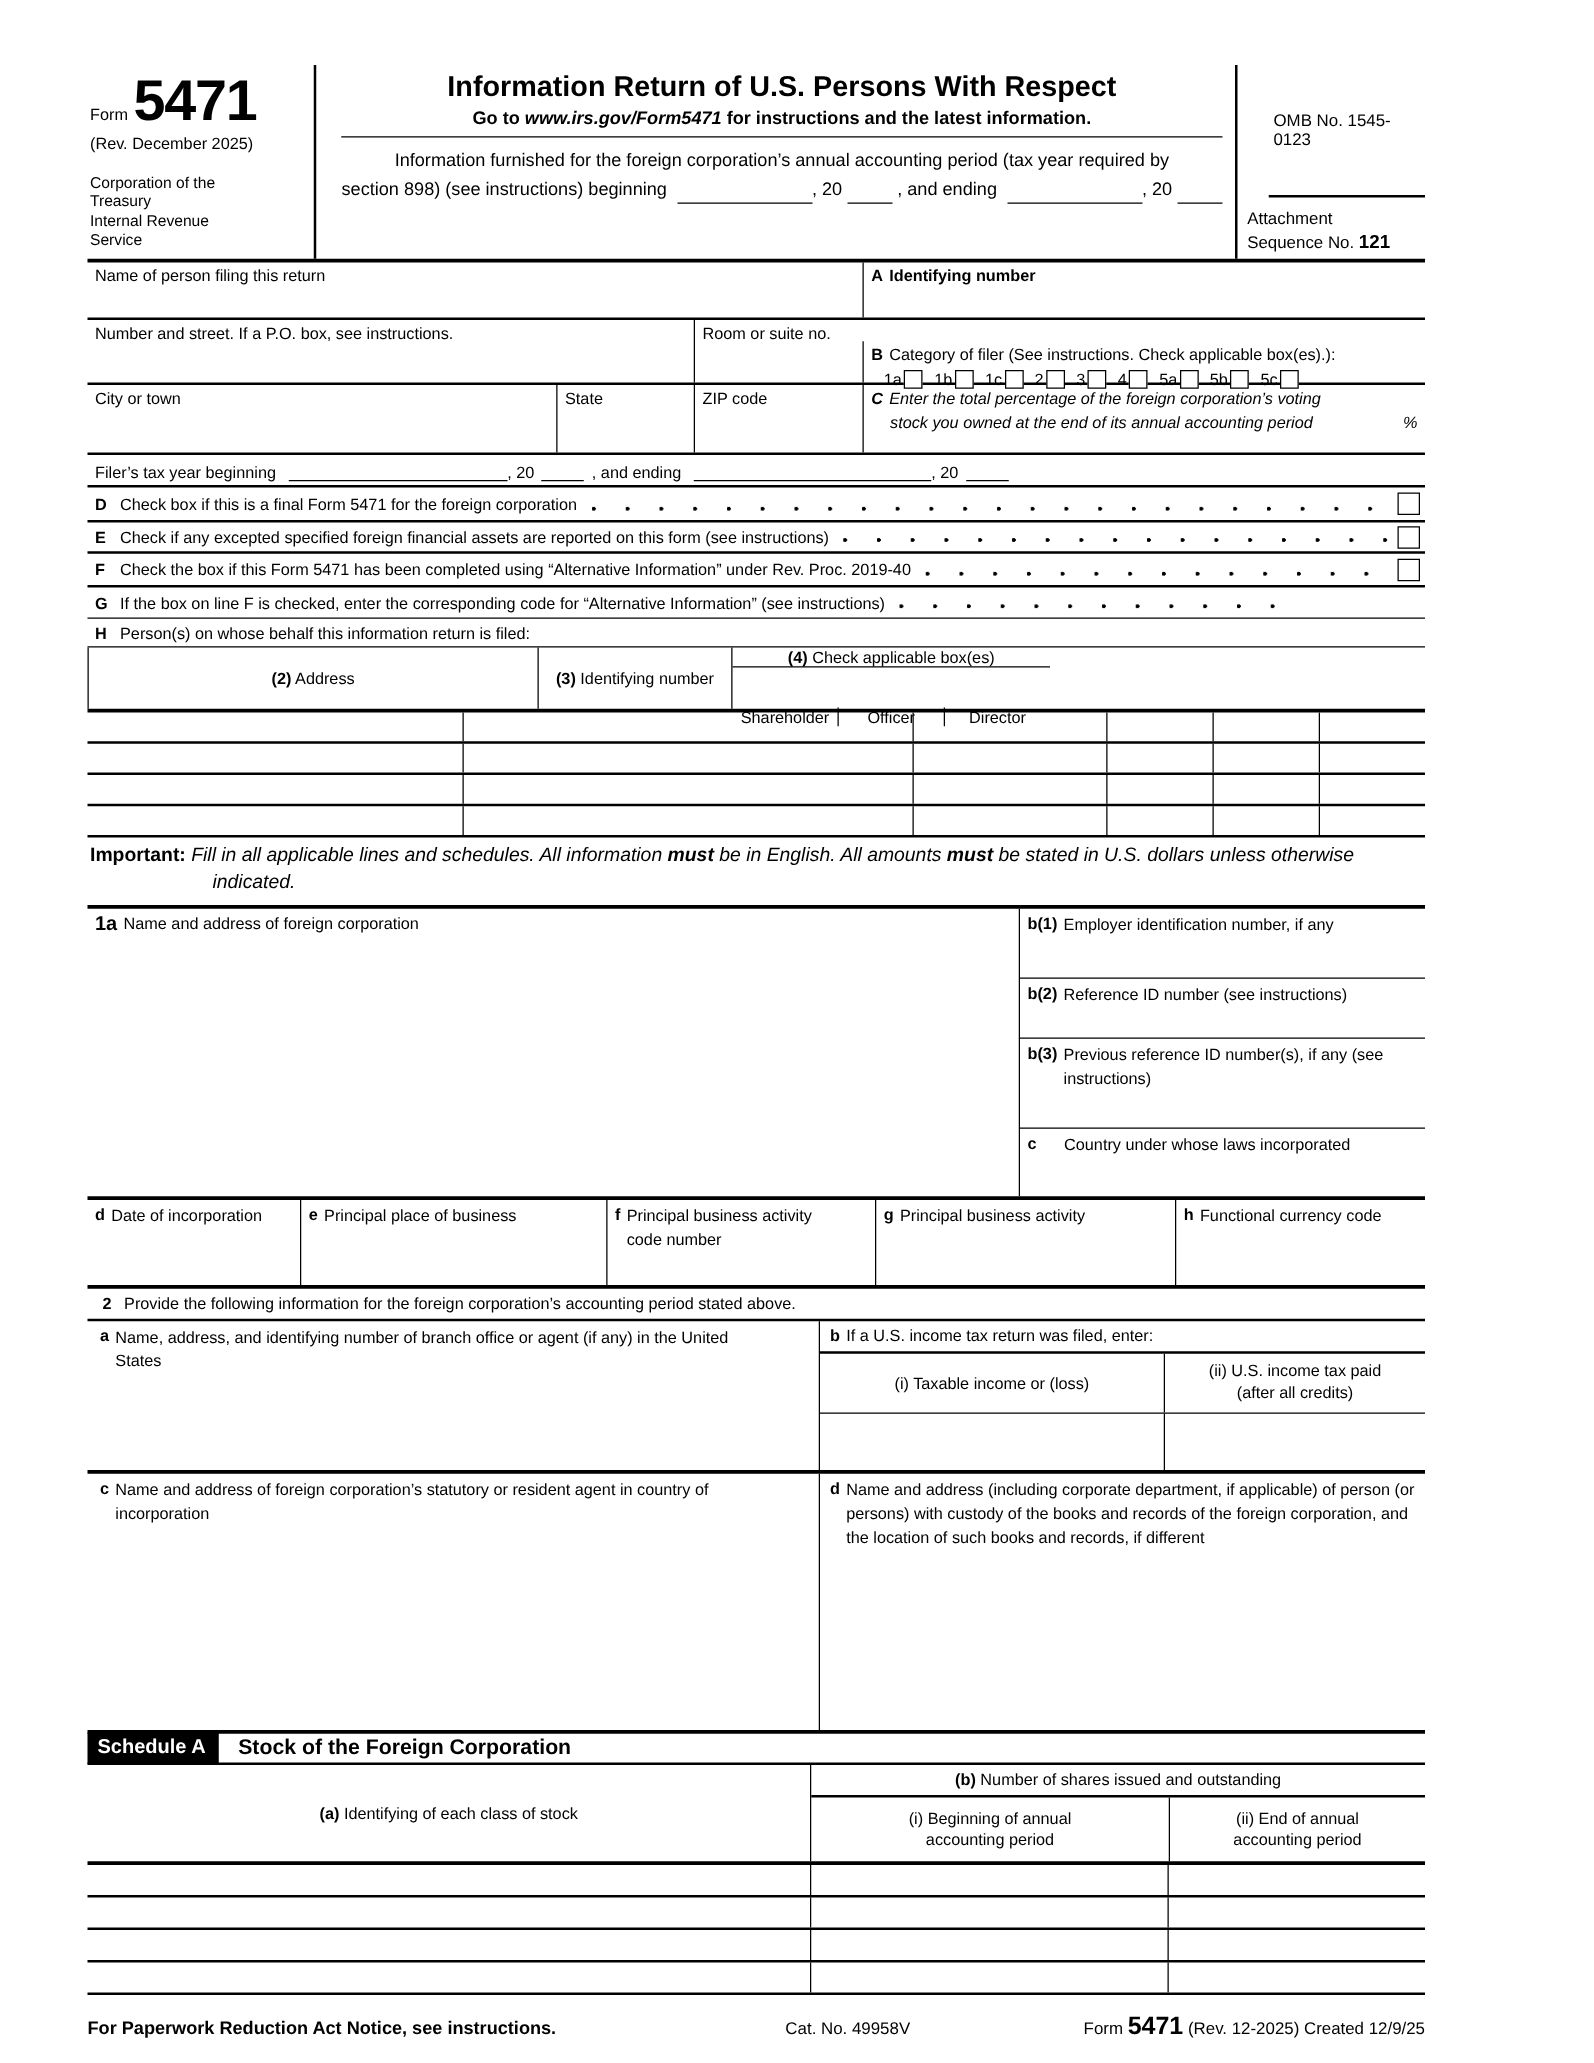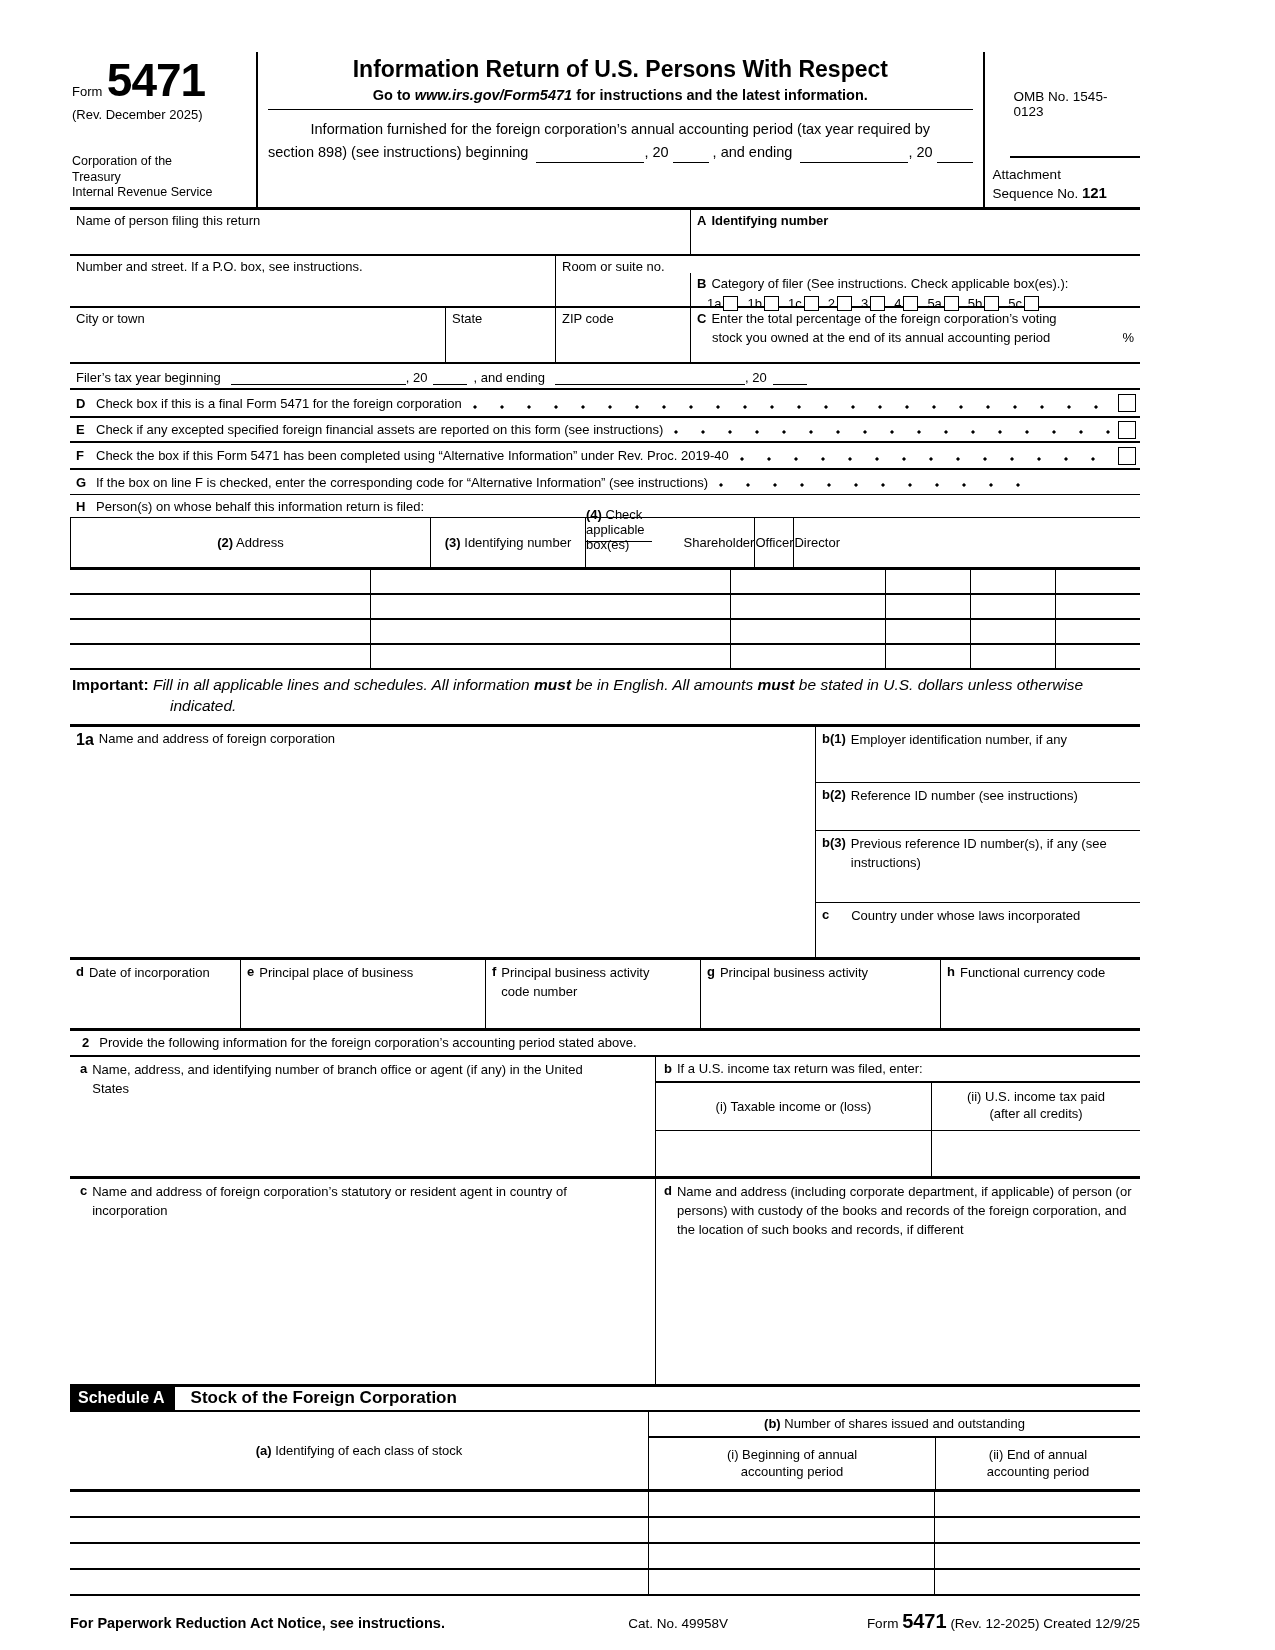--- a/index.html
+++ b/index.html
@@ -8,21 +8,21 @@
   .page { width:1275px; height:1650px; background:#fff; position:relative; }
   .content { position:absolute; left:70px; top:52px; width:1070px; }
 
   
   .hdr { display:flex; border-bottom:3px solid #000; min-height:158px; }
   .hdr-left { width:176px; padding:8px 6px 4px 2px; display:flex; flex-direction:column; }
   .form-word { font-size:13px; }
   .form-num-big { font-size:46px; font-weight:bold; letter-spacing:-1px; line-height:0.9; }
   .rev { font-size:13px; margin-top:6px; }
   .dept { font-size:12.5px; margin-top:auto; line-height:1.25; padding-bottom:2px; }
-  .hdr-center { flex:1; border-left:2px solid #000; border-right:2px solid #000; padding:4px 10px 2px 10px; display:flex; flex-direction:column;margin-left:33px; }
+  .hdr-center { flex:1; border-left:2px solid #000; border-right:2px solid #000; padding:4px 10px 2px 20px; display:flex; flex-direction:column;margin-left:33px; }
   .title { text-align:center; font-weight:bold; font-size:23px; line-height:1.18; }
   .goto { text-align:center; font-weight:bold; font-size:14.5px; margin-top:4px; padding-bottom:6px; border-bottom:1.5px solid #000; }
   .goto i { font-style:italic; }
   .furnished { font-size:14.5px; margin-top:8px; line-height:1.55; }
   .furn1 { text-align:center; }
   .furn2 { display:flex; align-items:flex-end; white-space:nowrap; }
   .blank { display:inline-block; border-bottom:1.5px solid #000; height:15px; }
   .hdr-right { width:180px; display:flex; flex-direction:column; }
   .omb { font-size:13.5px; padding:8px 4px; flex:1; display:flex; align-items:center; border-bottom:2px solid #000;margin-left:25px; }
   .attach { font-size:13.5px; padding:8px 8px 4px 8px; line-height:1.3; }
@@ -44,42 +44,42 @@
   .c-room { width:135px; }
   .c-bcat { width:450px;margin-top:17px; }
   .cat-boxes { display:flex; align-items:center; margin-top:5px; margin-left:10px; }
   .cat-item { display:flex; align-items:center; margin-right:9px; font-size:13px; }
   .cbx { width:15px; height:15px; border:1.6px solid #000; background:#fff; margin-left:2px; flex:none; }
 
   .r-city { height:56px; }
   .c-city { flex:1; }
   .c-state { width:110px; }
   .c-zip { width:135px; }
-  .c-cpct { width:450px; }
+  .c-cpct { width:450px;font-style:italic; }
   .cpct-l2 { display:flex; align-items:flex-end; margin-left:15px; margin-top:4px; }
   .pct-space { flex:1; }
   .pct { font-size:13px; }
 
   .r-taxyear { height:26px; align-items:flex-end; padding:0 6px 3px 6px; font-size:13px; white-space:nowrap; }
 
   .chkline { display:flex; align-items:center; padding:0 2px 0 6px; font-size:13px; border-bottom:2px solid #000; }
   .chkline .pfx { width:18px; margin-right:2px; }
   .leader { flex:1; align-self:flex-end; height:6px; margin:0 8px 6px 10px;
             background-image:radial-gradient(circle at 3px 3px, #000 1.4px, transparent 1.8px);
             background-size:27px 6px; background-repeat:repeat-x; }
   .cbx-lg { width:18px; height:18px; border:1.8px solid #000; background:#fff; flex:none; margin-right:2px; }
   .r-d { height:28px; } .r-e { height:25px; } .r-f { height:27px; } .r-g { height:25px; }
   .g-space { width:100px; height:18px; }
   .r-h { height:23px; display:flex; align-items:center; padding-left:6px; font-size:13px; border-bottom:1.5px solid #000; }
 
   
   .htab-head { display:flex; border-bottom:3px solid #000; height:52px; }
   .hh { display:flex; align-items:center; justify-content:center; text-align:center; font-size:13px; }
   .hh-name { width:300px; } .hh-addr { width:360px; } .hh-id { width:155px; }
-  .hh-check { width:255px; display:flex; flex-direction:row;gap:32px; }
+  .hh-check { width:255px; display:flex; flex-direction:column;gap:32px; }
   .hh-check-top { height:24px; display:flex; align-items:center; justify-content:center; border-bottom:1.2px solid #000; font-size:13px; }
   .hh-check-bot { flex:1; display:flex; }
   .hh-sub { flex:1; display:flex; align-items:center; justify-content:center; font-size:13px; }
   .htab-row { display:flex; height:25px; border-bottom:2px solid #000; }
   .ht-c1 { width:300px; } .ht-c2 { width:360px; } .ht-c3 { width:155px; }
   .ht-c4 { width:85px; } .ht-c5 { width:85px; } .ht-c6 { width:85px; }
 
   
   .important { padding:5px 4px 7px 4px; font-size:15.5px; font-style:italic; line-height:1.35;
                border-bottom:3px solid #000; padding-left:100px; text-indent:-98px; }

